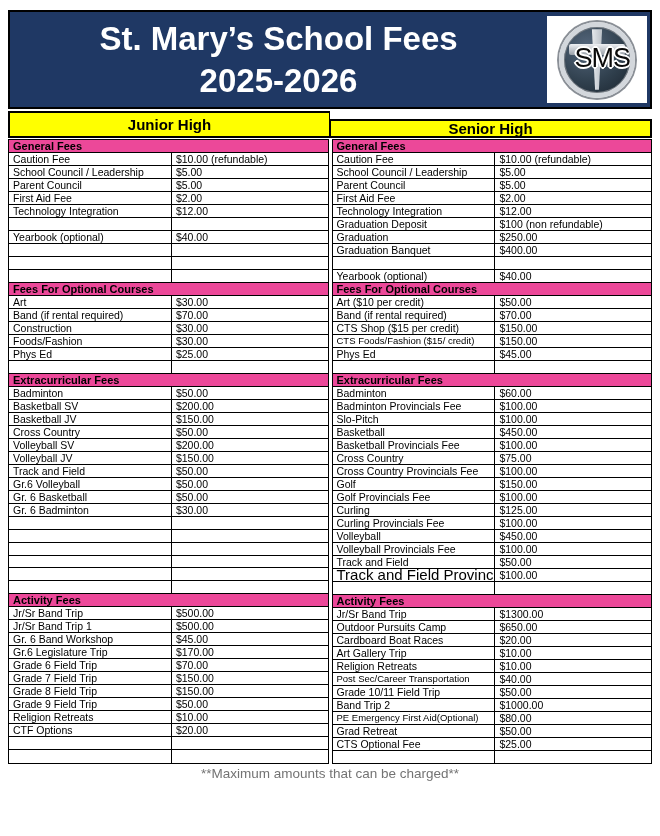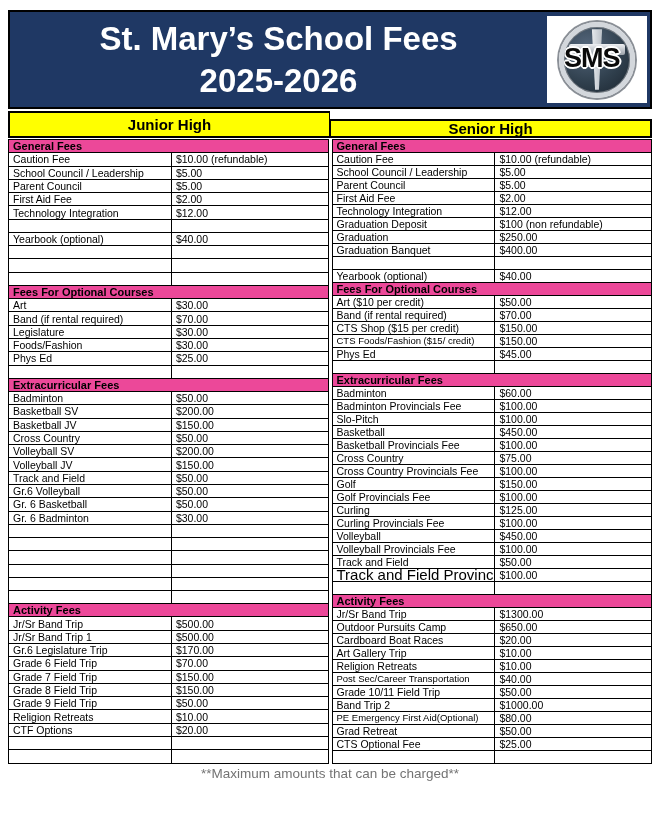--- a/index.html
+++ b/index.html
@@ -38,21 +38,21 @@
     background: linear-gradient(90deg, #f2f4f6, #aeb5bd);
     clip-path: polygon(18% 0, 82% 0, 62% 100%, 38% 100%);
   }
   .logo-cross-h {
     position: absolute; left: 7%; top: 26%; width: 86%; height: 11px;
     background: linear-gradient(180deg, #eef0f3, #9aa1a9);
     border-radius: 2px;
   }
   .logo-text {
     position: absolute; left: 0; right: 0; top: 50%; transform: translateY(-54%);
-    text-align: left; font-weight: 700; font-size: 27px; letter-spacing: -1px;
+    text-align: right; font-weight: 400; font-size: 27px; letter-spacing: -1px;
     color: #0a0a0a;
     text-shadow: -2px 0 0 #fff, 2px 0 0 #fff, 0 -2px 0 #fff, 0 2px 0 #fff,
                  -1px -1px 0 #fff, 1px -1px 0 #fff, -1px 1px 0 #fff, 1px 1px 0 #fff;
   }
 
   
   .col-band { display: flex; height: 27px; margin-top: 2px; }
   .col-band-cell {
     flex: 1; background: #ffff00; border: 2px solid #000;
     display: flex; align-items: center; justify-content: center;
@@ -161,21 +161,21 @@
           </tr>
           <tr>
             <td>Art</td>
             <td>$30.00</td>
           </tr>
           <tr>
             <td>Band (if rental required)</td>
             <td>$70.00</td>
           </tr>
           <tr>
-            <td>Legislature</td>
+            <td>Construction</td>
             <td>$30.00</td>
           </tr>
           <tr>
             <td>Foods/Fashion</td>
             <td>$30.00</td>
           </tr>
           <tr>
             <td>Phys Ed</td>
             <td>$25.00</td>
           </tr>
@@ -253,20 +253,24 @@
           <tr>
             <td colspan="2" class="section">Activity Fees</td>
           </tr>
           <tr>
             <td>Jr/Sr Band Trip</td>
             <td>$500.00</td>
           </tr>
           <tr>
             <td>Jr/Sr Band Trip 1</td>
             <td>$500.00</td>
+          </tr>
+          <tr>
+            <td>Gr. 6 Band Workshop</td>
+            <td>$45.00</td>
           </tr>
           <tr>
             <td>Gr.6 Legislature Trip</td>
             <td>$170.00</td>
           </tr>
           <tr>
             <td>Grade 6 Field Trip</td>
             <td>$70.00</td>
           </tr>
           <tr>

